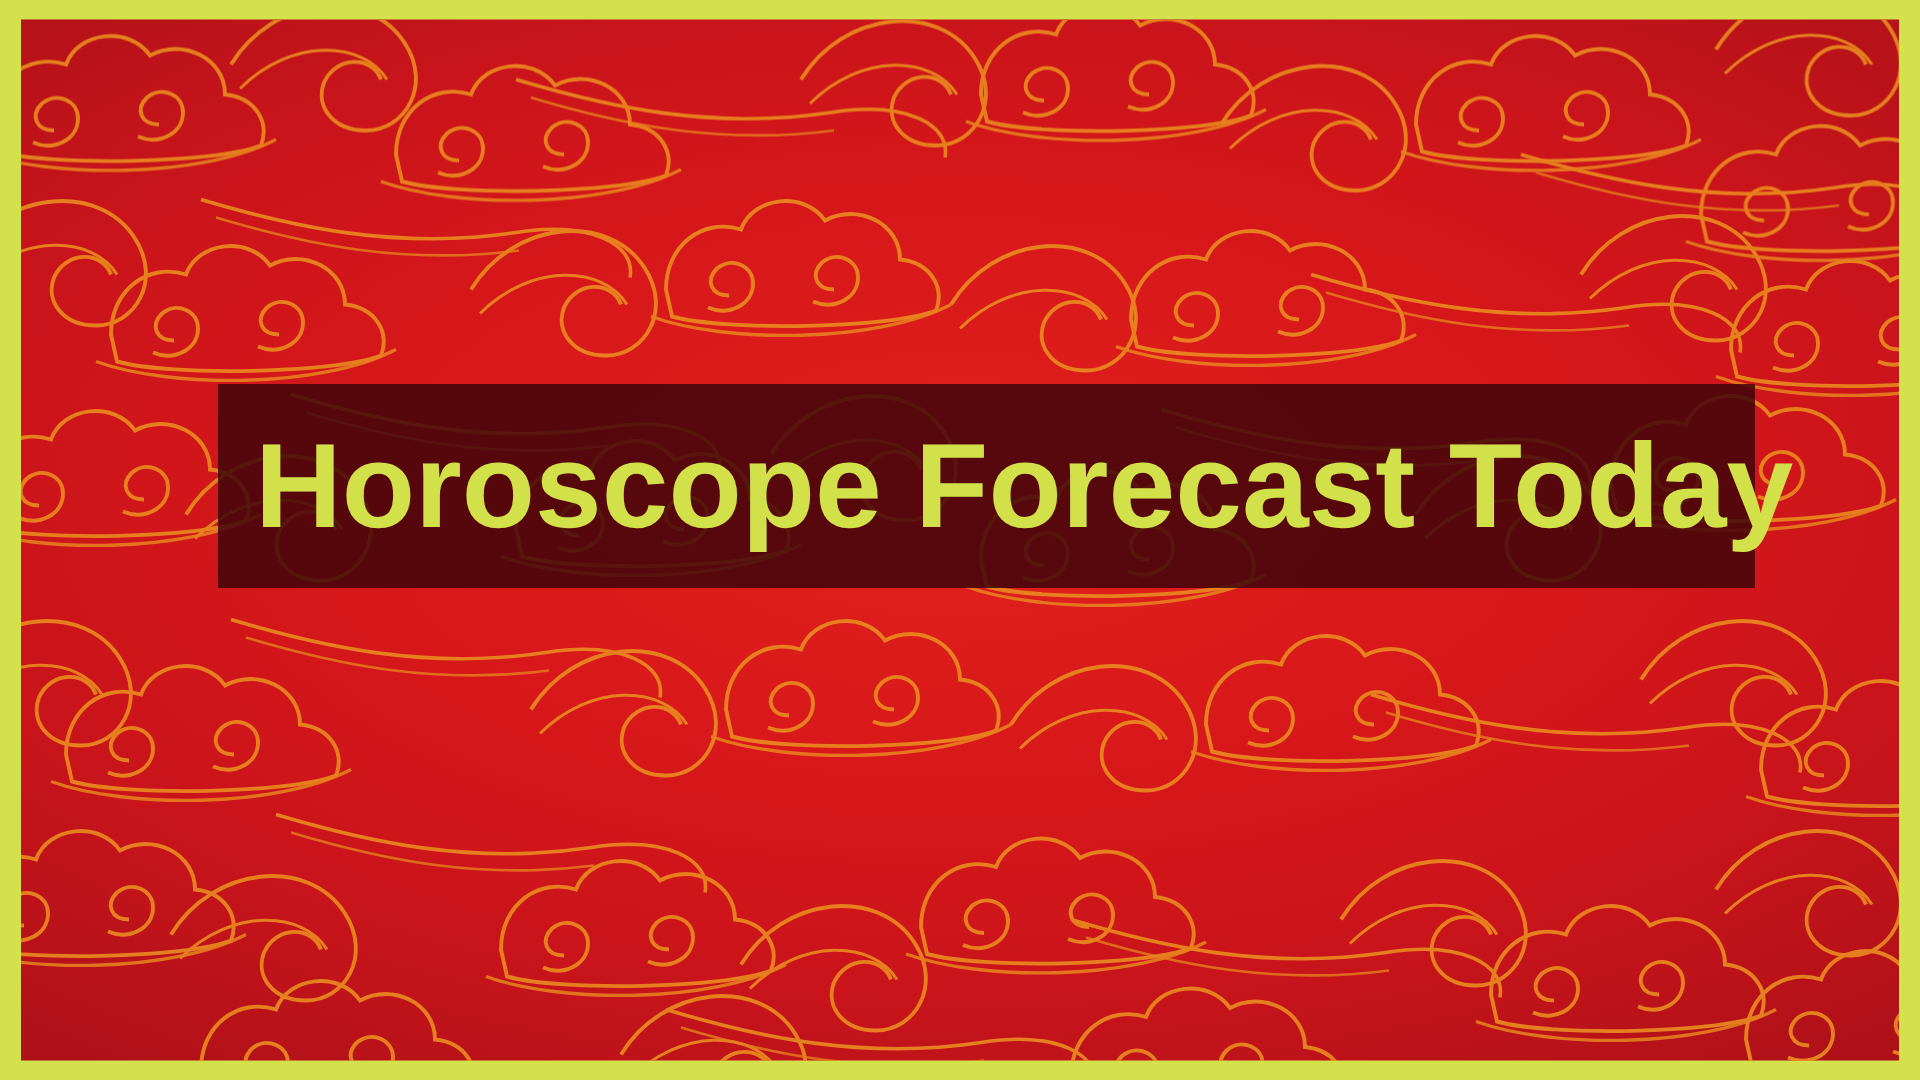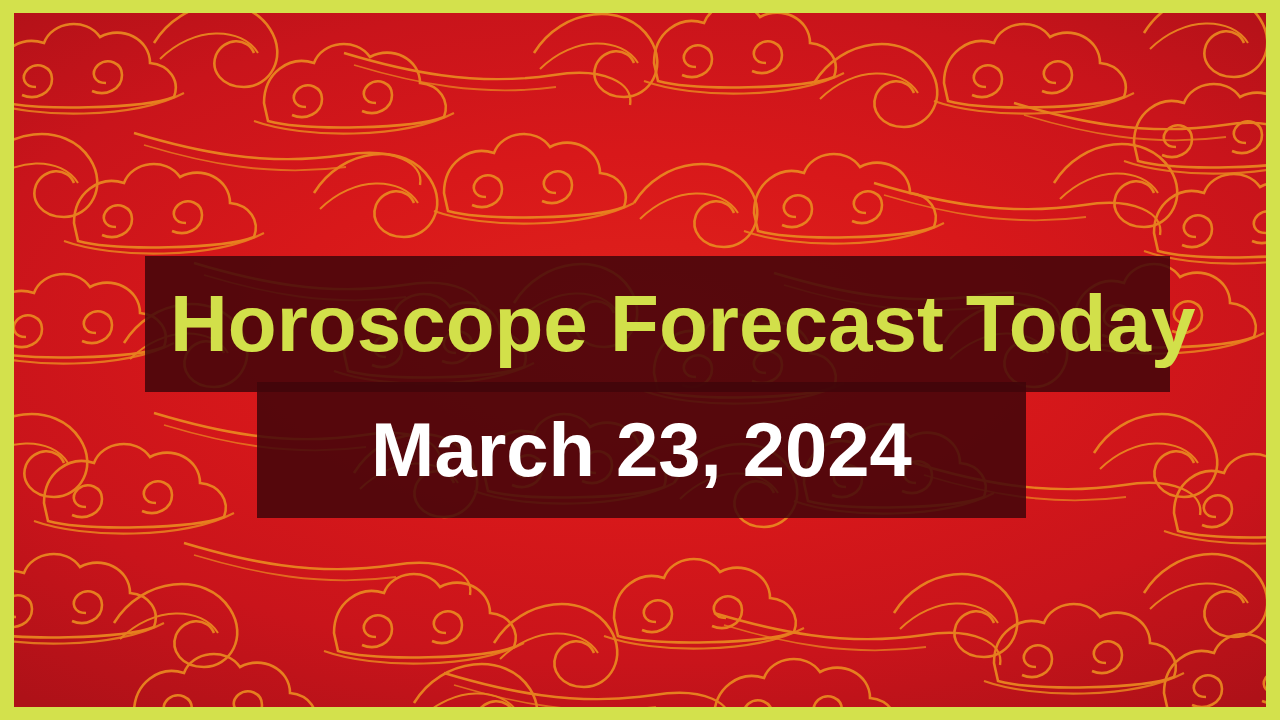--- a/index.html
+++ b/index.html
@@ -182,18 +182,15 @@
           <use href="#cloudUnit" x="700" y="645"></use>
           <use href="#tendril" x="430" y="660"></use>
         </g>
       </svg>
     </div>
 
     <div class="banner" id="title-banner">
       <span class="title-text">Horoscope Forecast Today</span>
     </div>
 
-    <div class="banner" id="date-banner">
-      <span class="date-text">March 23, 2024</span>
-    </div>
 
   </div>
 </div>
 
 </body></html>

